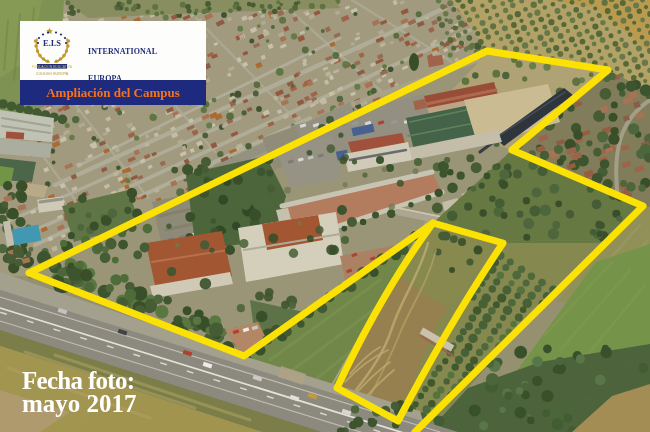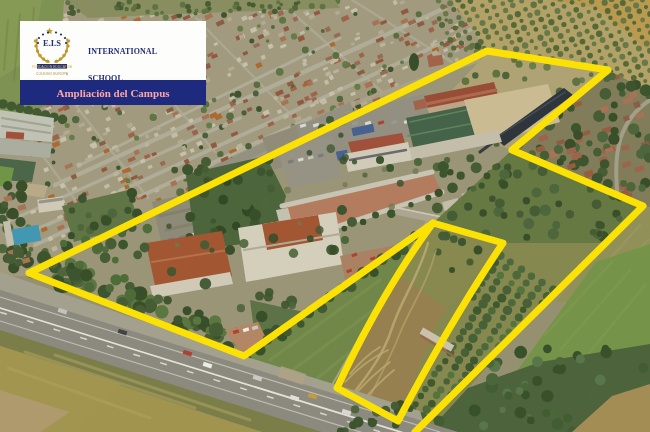--- a/index.html
+++ b/index.html
@@ -2,21 +2,21 @@
 <html><head>
 <meta charset="utf-8">
 <style>
   html,body{margin:0;padding:0;}
   #stage{position:relative;width:650px;height:432px;overflow:hidden;background:#a5a077;
          font-family:"Liberation Sans",sans-serif;}
   #photo{position:absolute;left:0;top:0;}
   .logo{position:absolute;left:20px;top:21px;width:186px;}
   .logo .white{background:#fdfdfb;height:59px;position:relative;}
   .logo .bar{background:#1d2a7e;height:25px;display:flex;align-items:center;justify-content:center;}
-  .logo .bar span{color:#fca5a5;font-family:"Liberation Serif",serif;font-weight:bold;font-size:11px;letter-spacing:0;}
+  .logo .bar span{color:#f97316;font-family:"Liberation Serif",serif;font-weight:bold;font-size:13px;letter-spacing:0;}
   .ltxt{position:absolute;left:68px;top:8px;color:#232d7b;font-family:"Liberation Serif",serif;}
   .ltxt .big{font-size:15.5px;font-weight:bold;letter-spacing:1.6px;}
   .ltxt .small{font-size:8px;font-weight:bold;letter-spacing:0.1px;margin-top:18px;}
   .fecha{position:absolute;left:22px;top:369px;color:#ffffff;
          font-family:"Liberation Serif",serif;font-size:25px;font-weight:bold;line-height:23px;}
   .fecha .l1{letter-spacing:-0.7px;}
 </style>
 </head>
 <body>
 <div id="stage">
@@ -1837,21 +1837,22 @@
             <circle cx="13" cy="15" r="1.1"></circle>
             <circle cx="41" cy="15" r="1.1"></circle>
       </g>
       <text x="27" y="17.5" text-anchor="middle" font-family="Liberation Serif, serif" font-size="8.5" font-weight="bold" fill="#223078">E.I.S</text>
       <rect x="12" y="36" width="30" height="4.6" fill="#223078"></rect>
       <text x="27" y="39.8" text-anchor="middle" font-family="Liberation Sans, sans-serif" font-size="3.4" fill="#d8bc50">FUNDACION EDUCATIVA</text>
       <text x="27" y="46.5" text-anchor="middle" font-family="Liberation Sans, sans-serif" font-size="3.6" fill="#b49432">COLEGIO EUROPA</text>
     </svg>
     <div class="ltxt">
       <div class="small">INTERNATIONAL</div>
-      <div class="small">SCHOOL</div>
+      <div class="small">EUROPA</div>
     </div>
   </div>
   <div class="bar">
         <span>Ampliación del Campus</span>
       </div>
 </div>
 
+<div class="fecha"><span class="l1">Fecha foto:</span><br>mayo 2017</div>
 </div>
 
 </body></html>

